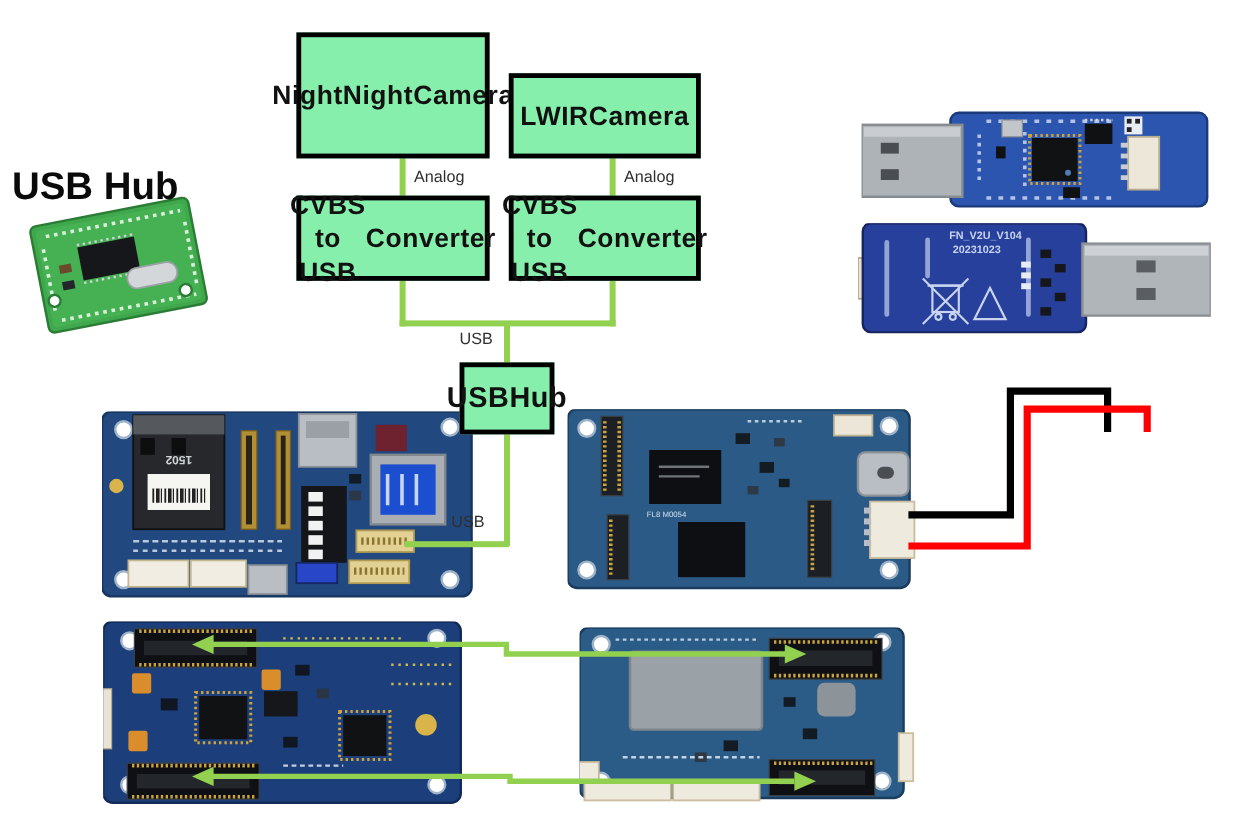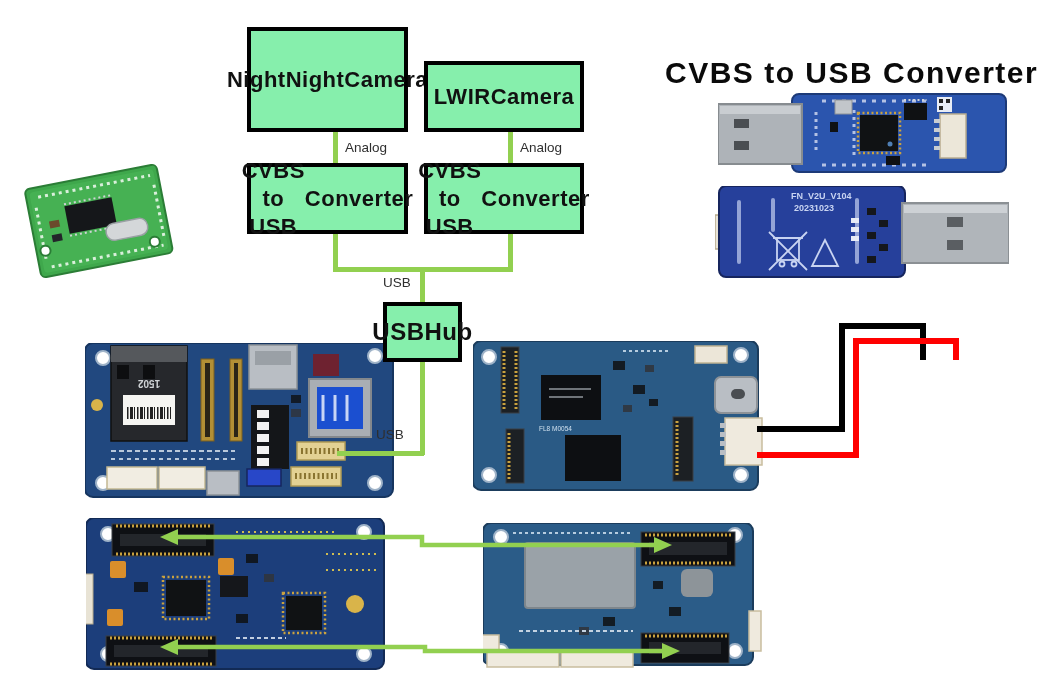--- a/index.html
+++ b/index.html
@@ -367,20 +367,20 @@
   </div>
   <div class="box" style="left:424px;top:163px;width:152px;height:63px;font-size:22px;line-height:28px;">
     <div>CVBS to USB</div>
     <div>Converter</div>
   </div>
   <div class="box" style="left:383px;top:302px;width:71px;height:52px;font-size:24px;line-height:26px;">
     <div>USB</div>
     <div>Hub</div>
   </div>
 
-  <div class="title" style="left:665px;top:56px;font-size:30px;letter-spacing:1.5px;">CVBS to USB Converter</div>
+  <div class="title" style="left:10px;top:137px;font-size:32px;">USB Hub</div>
 
   <div class="lab" style="left:345px;top:140px;">Analog</div>
   <div class="lab" style="left:520px;top:140px;">Analog</div>
   <div class="lab" style="left:383px;top:275px;">USB</div>
   <div class="lab" style="left:376px;top:427px;">USB</div>
 
 </div>
 
 </body></html>

